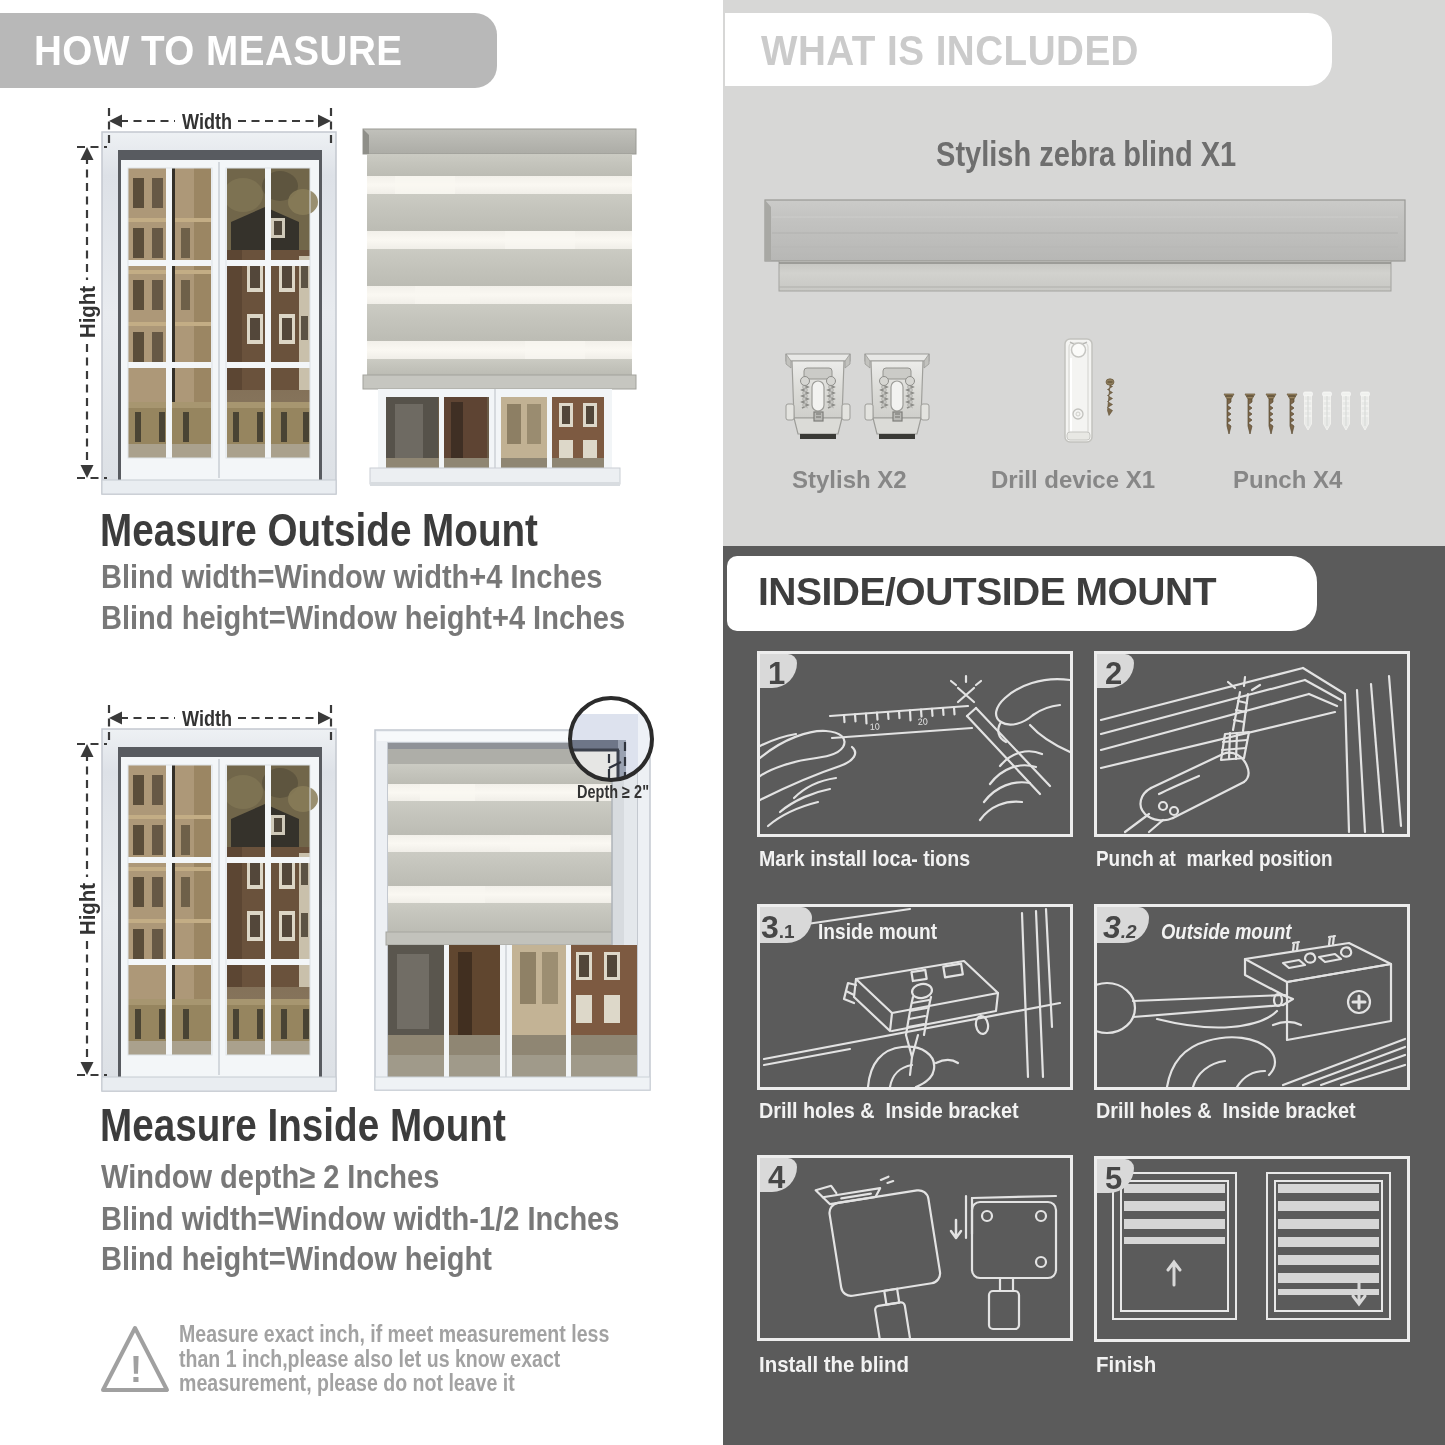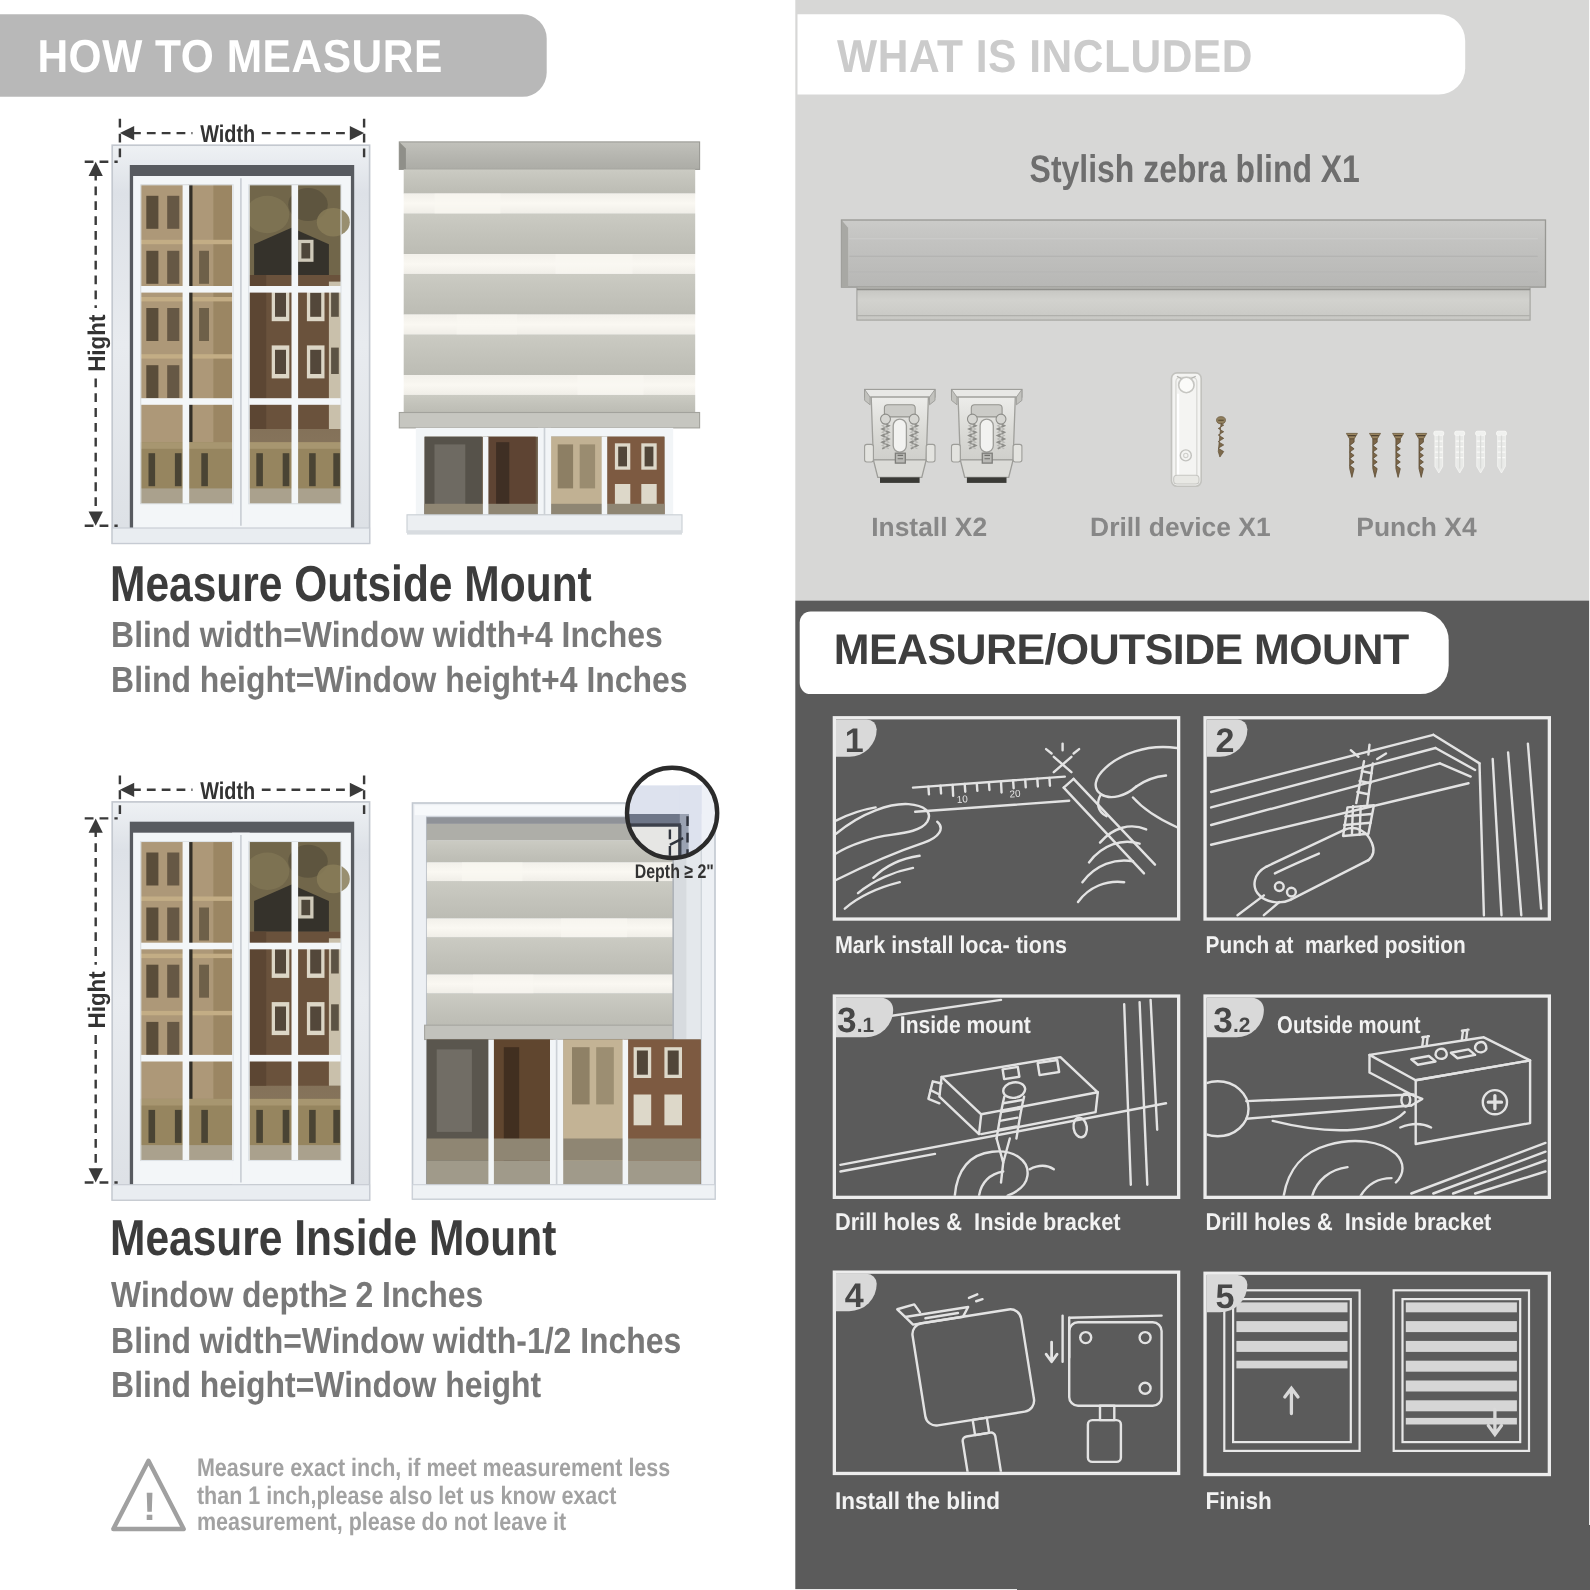--- a/index.html
+++ b/index.html
@@ -506,27 +506,27 @@
     <use href="#scrw" x="32" y="2"></use>
     <use href="#scrw" x="53" y="2"></use>
     <use href="#scrw" x="74" y="2"></use>
     <use href="#anch" x="90" y="6"></use>
     <use href="#anch" x="109" y="6"></use>
     <use href="#anch" x="128" y="6"></use>
     <use href="#anch" x="147" y="6"></use>
   </svg>
   </div>
 
-  <div class="tx lab" style="left:792px;top:468px;">Install X2</div>
+  <div class="tx lab" style="left:792px;top:468px;">Stylish X2</div>
   <div class="tx lab" style="left:991px;top:468px;">Drill device X1</div>
   <div class="tx lab" style="left:1233px;top:468px;">Punch X4</div>
 
   <div class="abs rdark"></div>
   <div class="abs dtitle"></div>
-  <div class="tx dtitlet">MEASURE/OUTSIDE MOUNT</div>
+  <div class="tx dtitlet">INSIDE/OUTSIDE MOUNT</div>
 
   <div class="panel" style="left:757px;top:651px;">
     <svg width="310" height="180" viewBox="0 0 310 180">
       <g fill="none" stroke="#e3e3e3" stroke-width="2.2" stroke-linecap="round" stroke-linejoin="round">
 
         <path d="M 70 62 L 208 52"></path>
         <path d="M 72 84 L 212 74"></path>
         <path d="M 84 61.1 l 0.5 7 M 95 60.3 l 0.5 7 M 106 59.5 l 0.5 10 M 117 58.7 l 0.5 7 M 128 58 l 0.5 7 M 139 57.2 l 0.5 7 M 150 56.4 l 0.5 10 M 161 55.6 l 0.5 7 M 172 54.8 l 0.5 7 M 183 54 l 0.5 7 M 194 53.3 l 0.5 7"></path>
 
         <path d="M 198 34 L 214 48 M 214 34 L 198 48"></path>
@@ -628,21 +628,21 @@
 
         <path d="M 108 180 C 110 156 122 142 142 140 C 162 138 176 148 174 162 C 173 170 166 176 156 180"></path>
         <path d="M 130 180 C 132 168 140 160 152 158"></path>
         <path d="M 176 156 C 184 152 192 152 198 156"></path>
       </g>
     </svg>
     <div style="position:absolute;left:0;top:0;width:52px;height:36px;background:#d9d9d9;border-radius:0 20px 46px 0;"></div>
     <div style="position:absolute;left:1px;top:2px;font-size:32px;font-weight:bold;color:#474747;">3<span style="font-size:19px;">.1</span></div>
     <div style="position:absolute;left:58px;top:12px;font-size:22px;font-weight:bold;color:#f2f2f2;transform:scaleX(0.87);transform-origin:0 0;white-space:pre;">Inside mount</div>
   </div>
-  <div class="panel" style="left:1094px;top:904px;">
+  <div class="panel" style="left:1094px;top:904px;font-style:italic;">
     <svg width="310" height="180" viewBox="0 0 310 180">
       <g fill="none" stroke="#e3e3e3" stroke-width="2.2" stroke-linecap="round" stroke-linejoin="round">
 
         <path d="M 148 52 L 252 36 L 294 57 L 190 75 Z"></path>
 
         <path d="M 294 57 L 294 114 L 190 133 L 190 75 Z"></path>
         <path d="M 148 52 L 148 68 L 190 90"></path>
 
         <path d="M 186 56 l 16 -3 l 6 5 l -16 3 Z"></path>
         <path d="M 222 50 l 16 -3 l 6 5 l -16 3 Z"></path>

